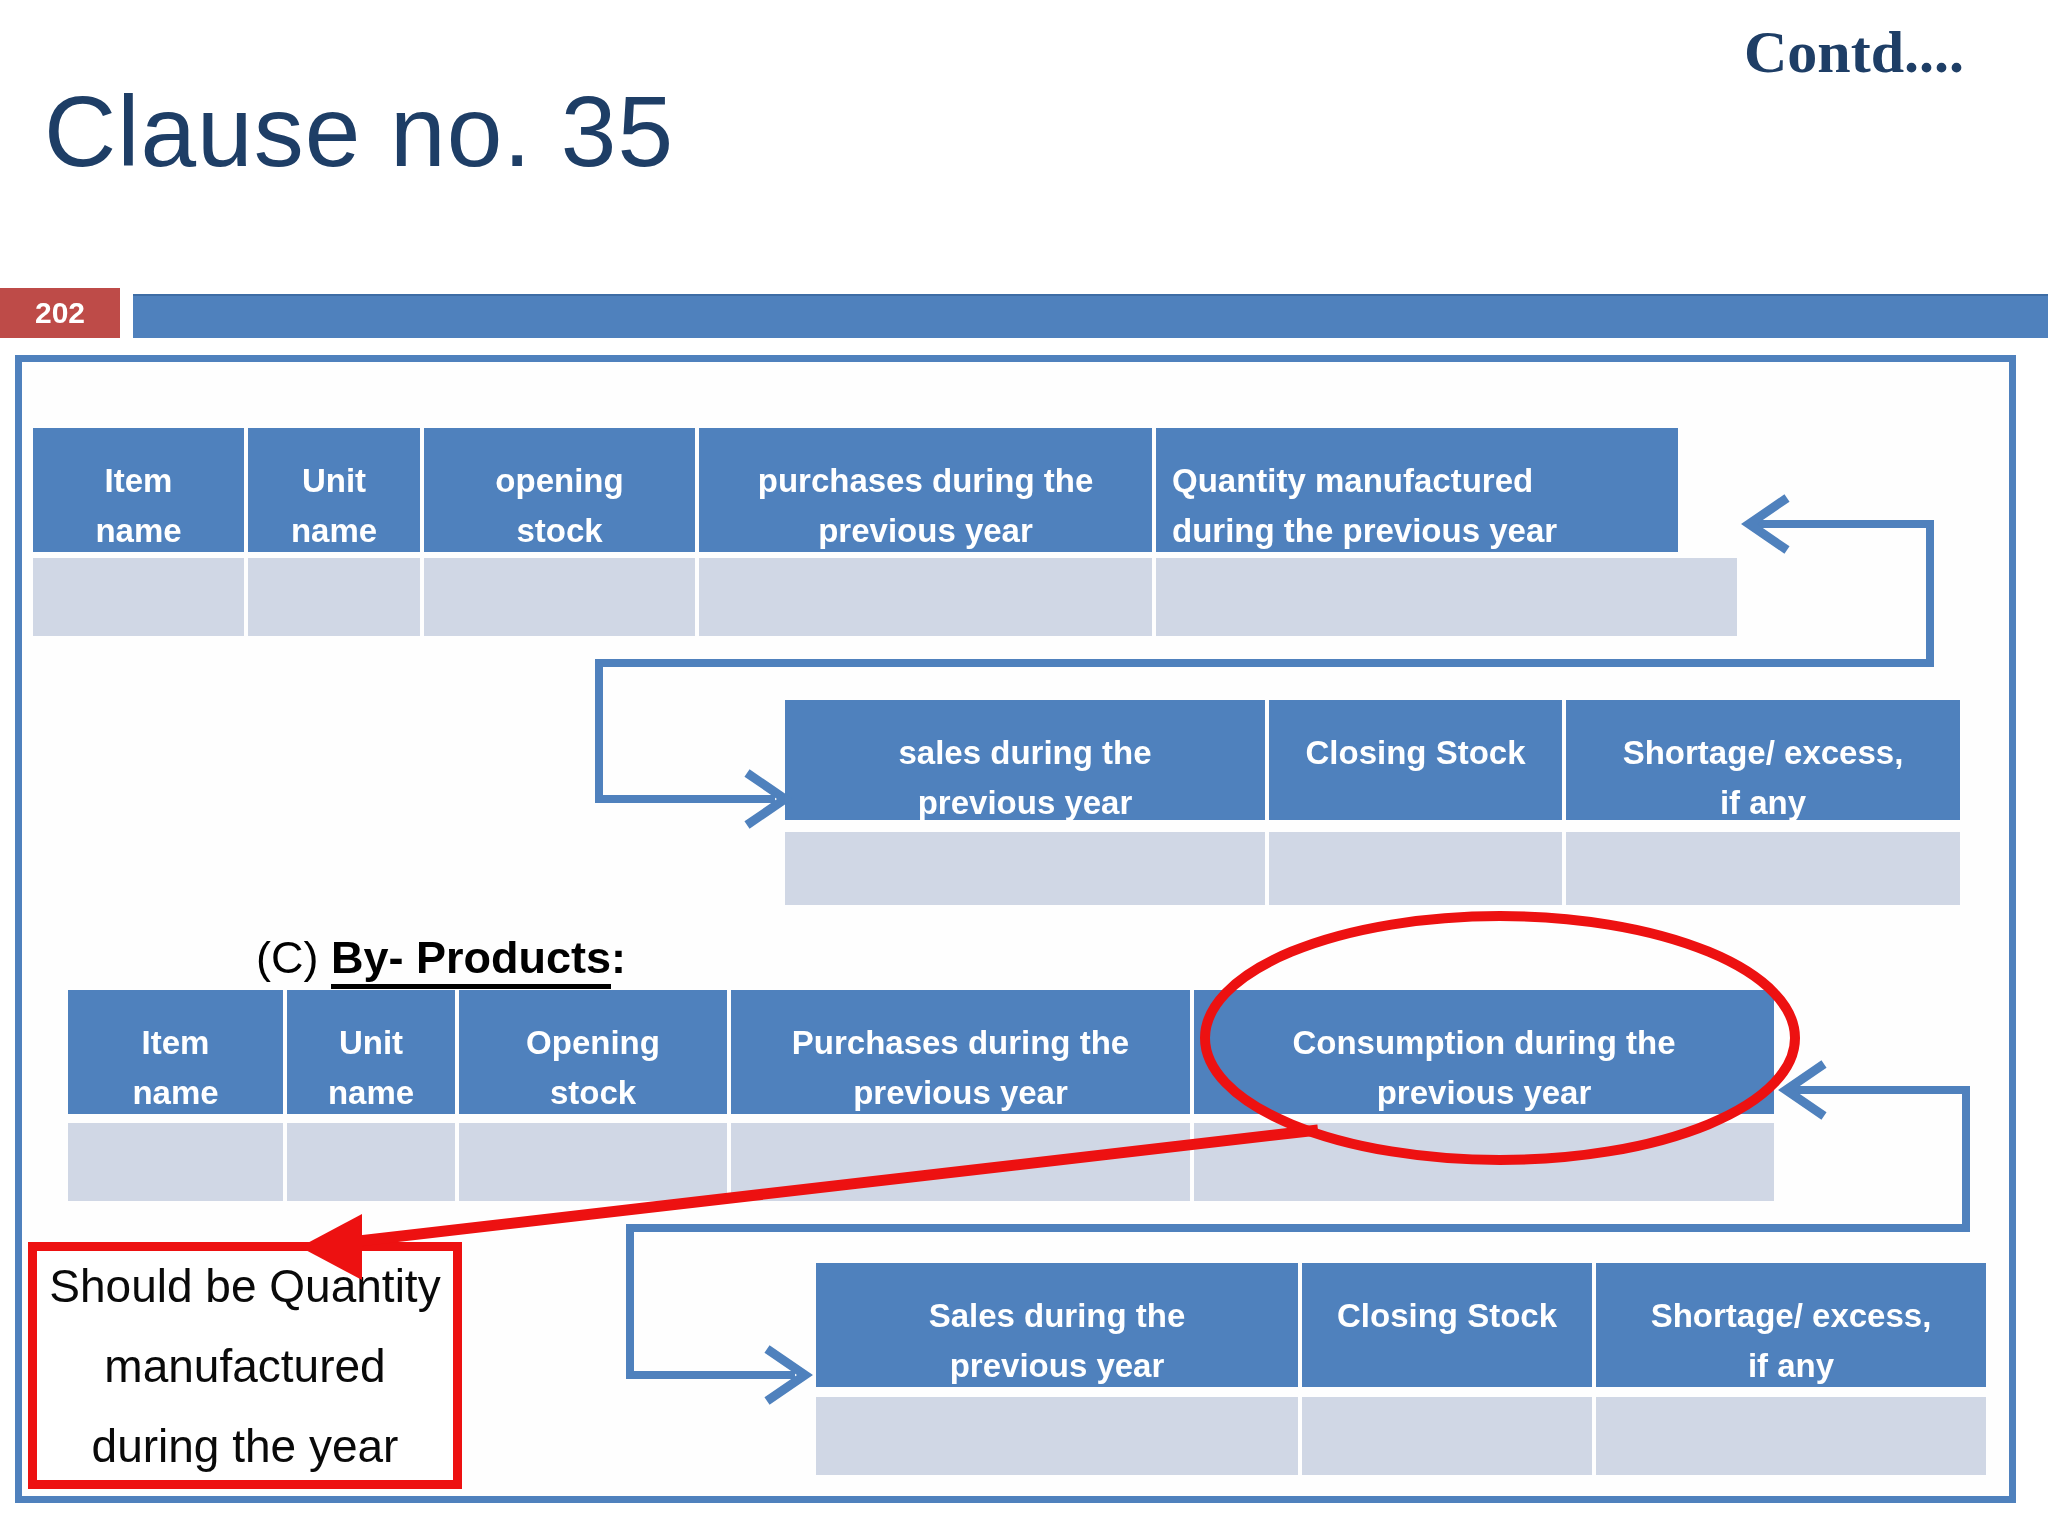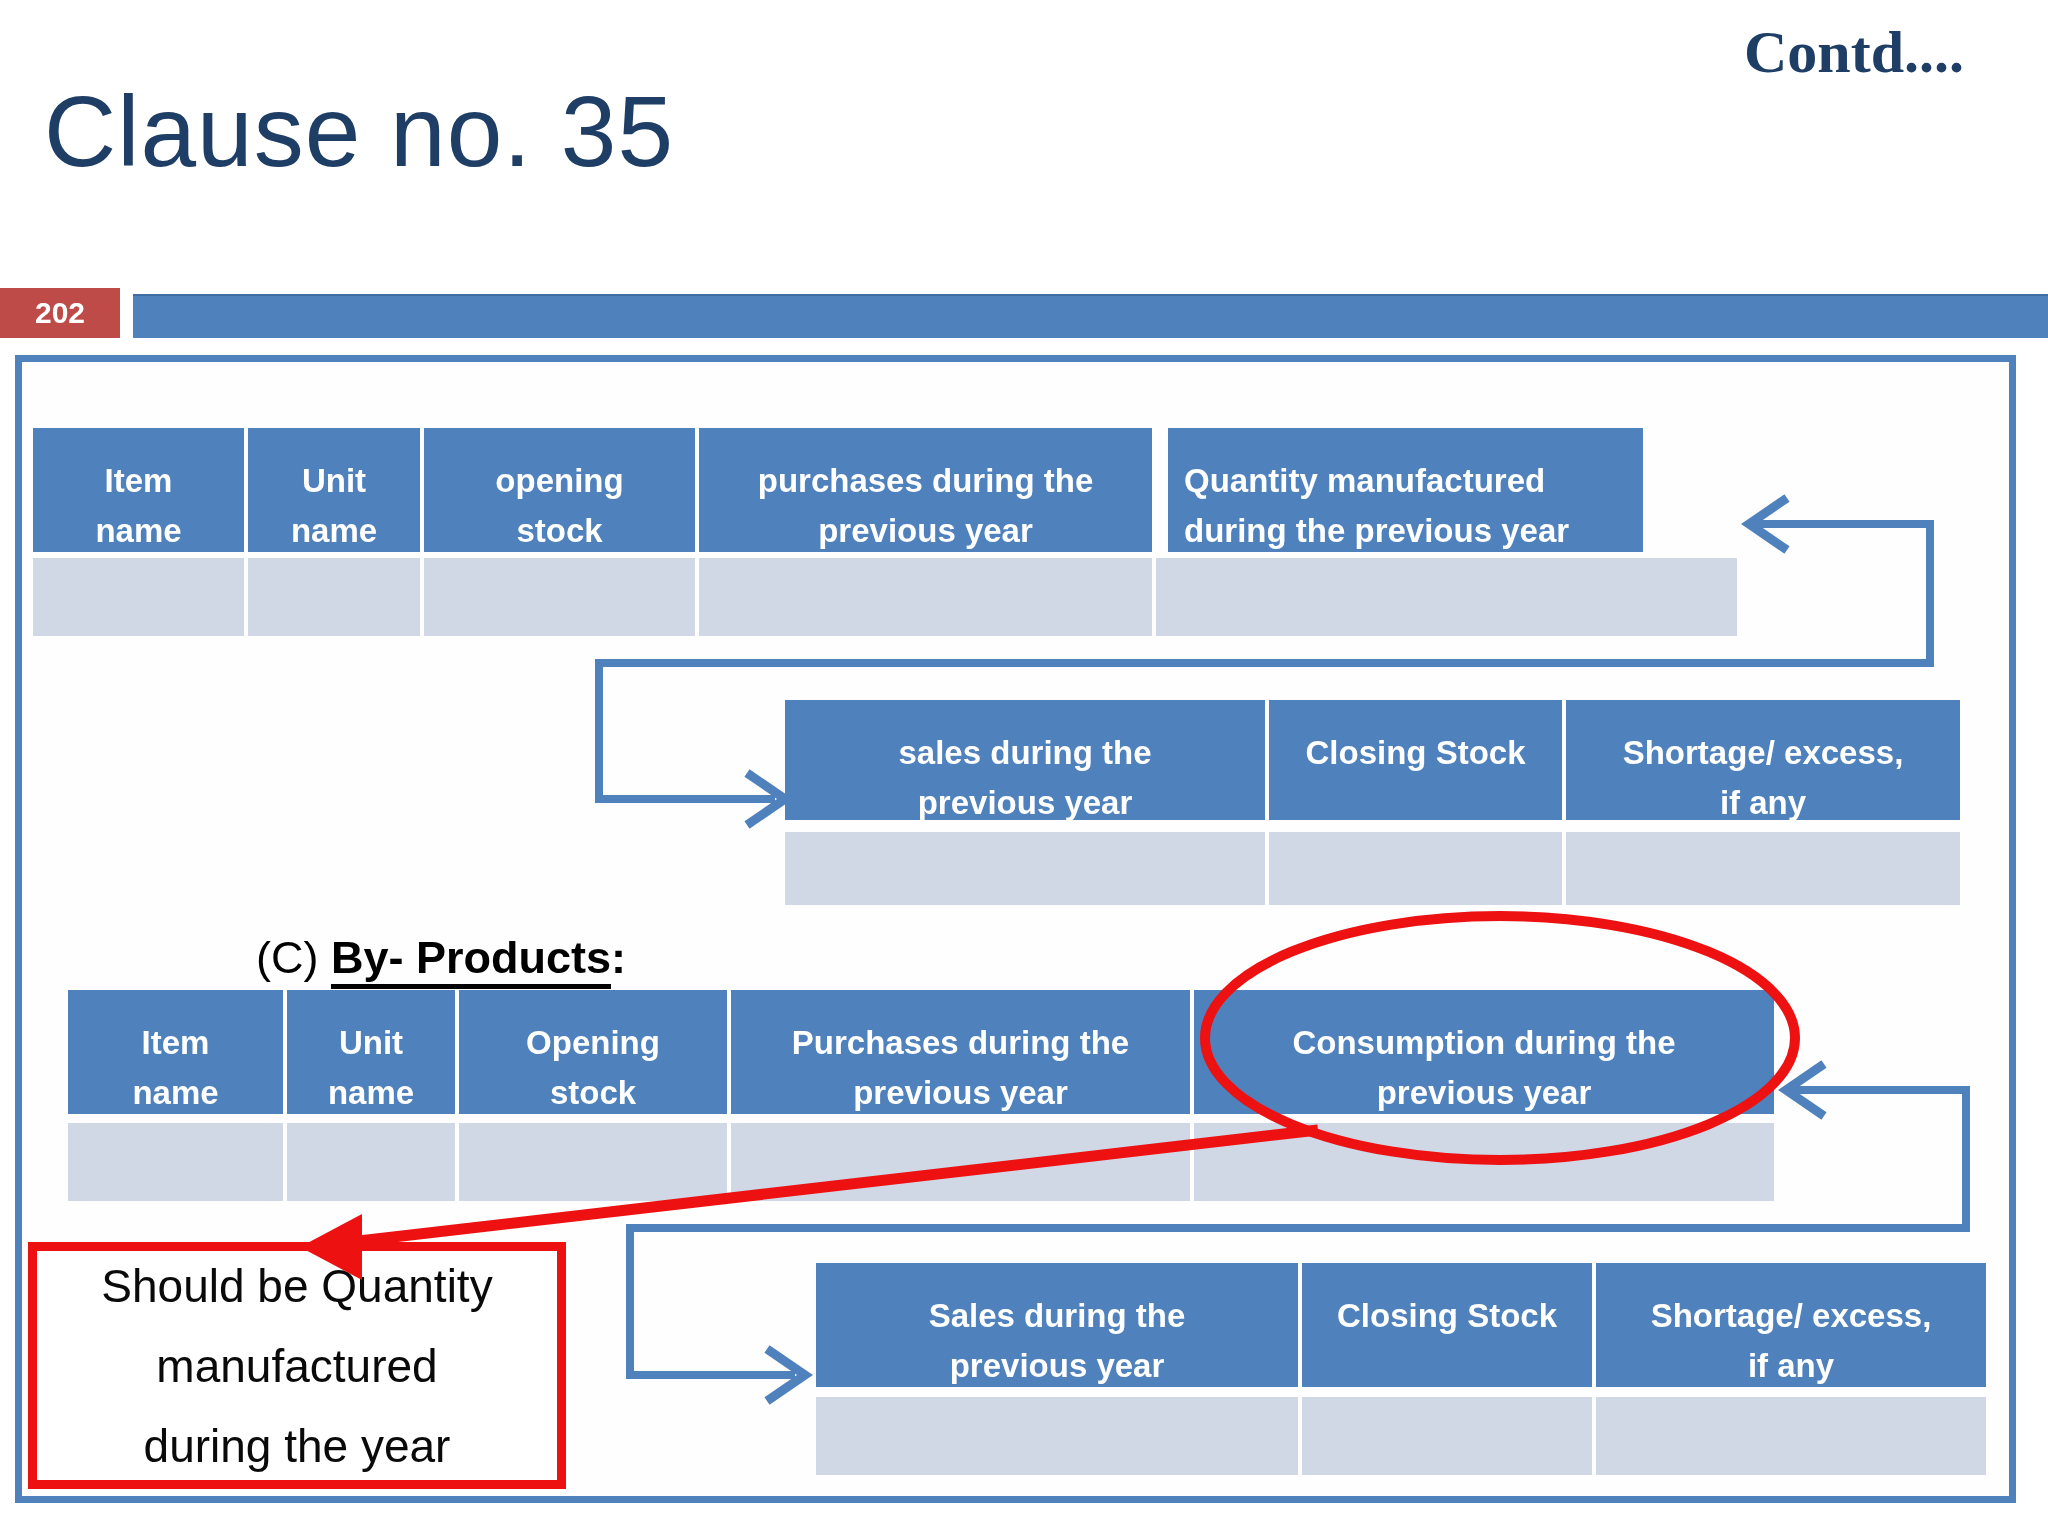--- a/index.html
+++ b/index.html
@@ -50,21 +50,21 @@
   }
   .th.leftal{text-align:left;padding-left:16px;}
   .td{
     position:absolute;background:var(--row-light);z-index:1;
   }
   .overlay{
     position:absolute;left:0;top:0;width:2048px;height:1536px;
     z-index:5;pointer-events:none;
   }
   .redbox{
-    position:absolute;left:28px;top:1242px;width:538px;height:247px;
+    position:absolute;left:28px;top:1242px;width:434px;height:247px;
     border:9px solid var(--anno-red);background:#ffffff;box-sizing:border-box;
     z-index:4;display:flex;align-items:center;justify-content:center;
   }
   .redbox-text{
     font-size:46px;line-height:80px;color:#0a0a0a;text-align:center;white-space:pre-line;
   }
 </style>
 </head>
 <body>
 
@@ -79,21 +79,21 @@
 
 
   <div class="th" style="left:33px;top:428px;width:211px;height:124px;">Item
 name</div>
   <div class="th" style="left:248px;top:428px;width:172px;height:124px;">Unit
 name</div>
   <div class="th" style="left:424px;top:428px;width:271px;height:124px;">opening
 stock</div>
   <div class="th" style="left:699px;top:428px;width:453px;height:124px;">purchases during the
 previous year</div>
-  <div class="th leftal" style="left:1156px;top:428px;width:475px;height:124px;margin-left:12px;">Quantity manufactured
+  <div class="th leftal" style="left:1156px;top:428px;width:522px;height:124px;">Quantity manufactured
 during the previous year</div>
 
   <div class="td" style="left:33px;top:558px;width:211px;height:78px;"></div>
   <div class="td" style="left:248px;top:558px;width:172px;height:78px;"></div>
   <div class="td" style="left:424px;top:558px;width:271px;height:78px;"></div>
   <div class="td" style="left:699px;top:558px;width:453px;height:78px;"></div>
   <div class="td" style="left:1156px;top:558px;width:581px;height:78px;"></div>
 
   <div class="th" style="left:785px;top:700px;width:480px;height:120px;">sales during the
 previous year</div>

